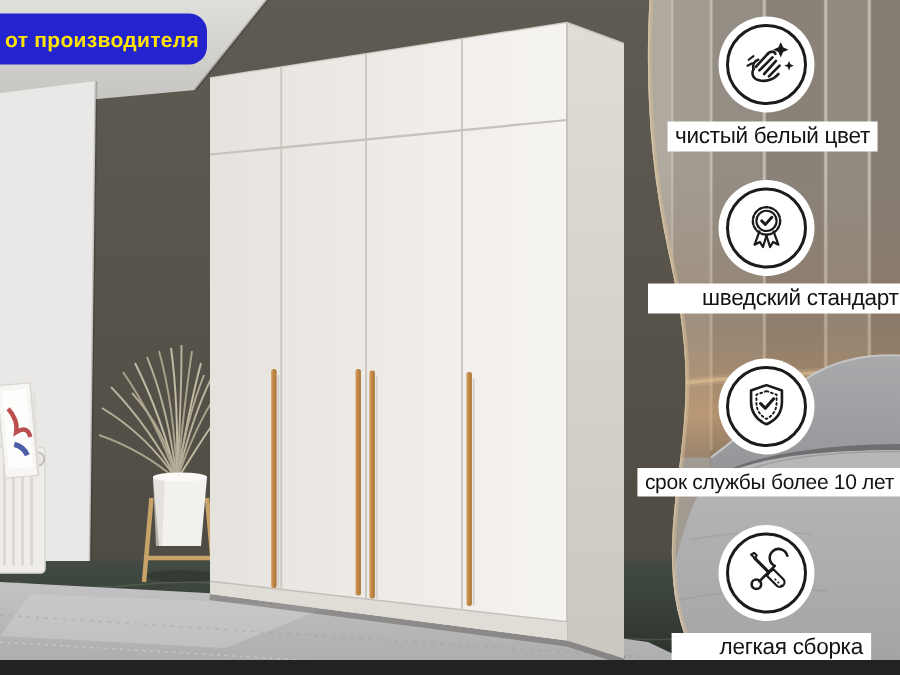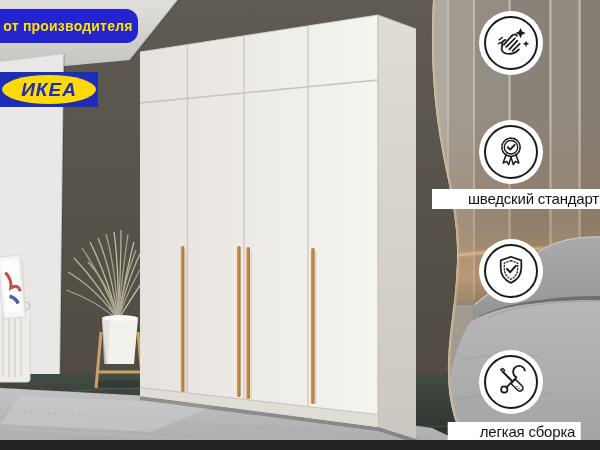--- a/index.html
+++ b/index.html
@@ -206,41 +206,38 @@
     </g>
     <path d="M433,0 C430,55 433,110 446,170 C452,198 458,228 457,262 C456,300 449,330 448,362 C447,395 453,424 469,450" stroke="#d2b996" stroke-width="5" opacity=".55" fill="none"></path>
     <path d="M433,0 C430,55 433,110 446,170 C452,198 458,228 457,262 C456,300 449,330 448,362 C447,395 453,424 469,450" stroke="#ead8b8" stroke-width="1.5" opacity=".5" fill="none"></path>
   </g>
 </svg>
 
 <div class="badge">
   <span>от производителя</span>
 </div>
 
-<div class="logo">
-  <div class="ellipse"></div>
-  <span>ИКЕА</span>
-</div>
 
 <div class="feat-circle" style="left:479px;top:11px;">
   <svg viewBox="0 0 48 48">
     <g class="ic">
       <path d="M15,26 L25,15"></path>
           <path d="M18,29 L29,18"></path>
       <path d="M22,32 L32,21"></path>
           <path d="M26,34 L35,25"></path>
       <path d="M13,28 C11,32 13,36 17,37 C23,39 30,37 34,32"></path>
       <path d="M13,28 C12,24 14,21 17,20"></path>
       <path d="M25,15 C27,12.5 30.5,12.5 31.5,15"></path>
       <path d="M9,20 l4,-3 M8,25 l4,-2" stroke-width="1.8"></path>
     </g>
     <path d="M36,5 l2,4.5 4.5,2 -4.5,2 -2,4.5 -2,-4.5 -4.5,-2 4.5,-2 Z" fill="#1b1b1b"></path>
     <path d="M43,21 l1.2,2.8 2.8,1.2 -2.8,1.2 -1.2,2.8 -1.2,-2.8 -2.8,-1.2 2.8,-1.2 Z" fill="#1b1b1b"></path>
   </svg>
 </div>
+<div class="feat-label" style="left:515px;top:81px;">чистый белый цвет</div>
 
 <div class="feat-circle" style="left:479px;top:120px;">
   <svg viewBox="0 0 48 48">
     <g class="ic">
       <path d="M18,27 l-4,11 4.5,-2.2 2.5,4.2 3,-9.5" stroke-width="1.9"></path>
       <path d="M30,27 l4,11 -4.5,-2.2 -2.5,4.2 -3,-9.5" stroke-width="1.9"></path>
       <circle cx="24" cy="18" r="11.5" stroke-width="2" stroke-dasharray="3 1.7"></circle>
       <circle cx="24" cy="18" r="8.5" stroke-width="1.8"></circle>
       <path d="M20,18 l3,3 5.5,-6" stroke-width="2.4"></path>
     </g>
@@ -250,20 +247,21 @@
 
 <div class="feat-circle" style="left:479px;top:239px;">
   <svg viewBox="0 0 48 48">
     <g class="ic">
       <path d="M24,6 L37,10.5 V20 C37,29 32,35.5 24,39 C16,35.5 11,29 11,20 V10.5 Z"></path>
       <path d="M24,11 L32.5,14 V20.5 C32.5,27 29.5,31.5 24,34.5 C18.5,31.5 15.5,27 15.5,20.5 V14 Z" stroke-width="1.6" stroke-dasharray="1.6 2.4"></path>
       <path d="M19,21.5 l4,4 7,-8" stroke-width="2.6"></path>
     </g>
   </svg>
 </div>
+<div class="feat-label small" style="left:513px;top:312px;">срок службы более 10 лет</div>
 
 <div class="feat-circle" style="left:479px;top:350px;">
   <svg viewBox="0 0 48 48">
     <g class="ic">
       <path d="M31,18 A7.5,7.5 0 1 1 41.5,9.5"></path>
       <path d="M30,19 L18,31"></path>
       <circle cx="15.5" cy="33.5" r="4"></circle>
       <path d="M11,8.5 l2.5,-1.5 2.3,2.3 -1.5,2.5 Z" stroke-width="1.8"></path>
       <path d="M14,11.5 L26,23.5" stroke-width="2.6"></path>
       <path d="M26.5,23 l3.5,-2 8,8 a3.5,3.5 0 0 1 -5.5,5.5 l-8,-8 Z" stroke-width="1.9"></path>

